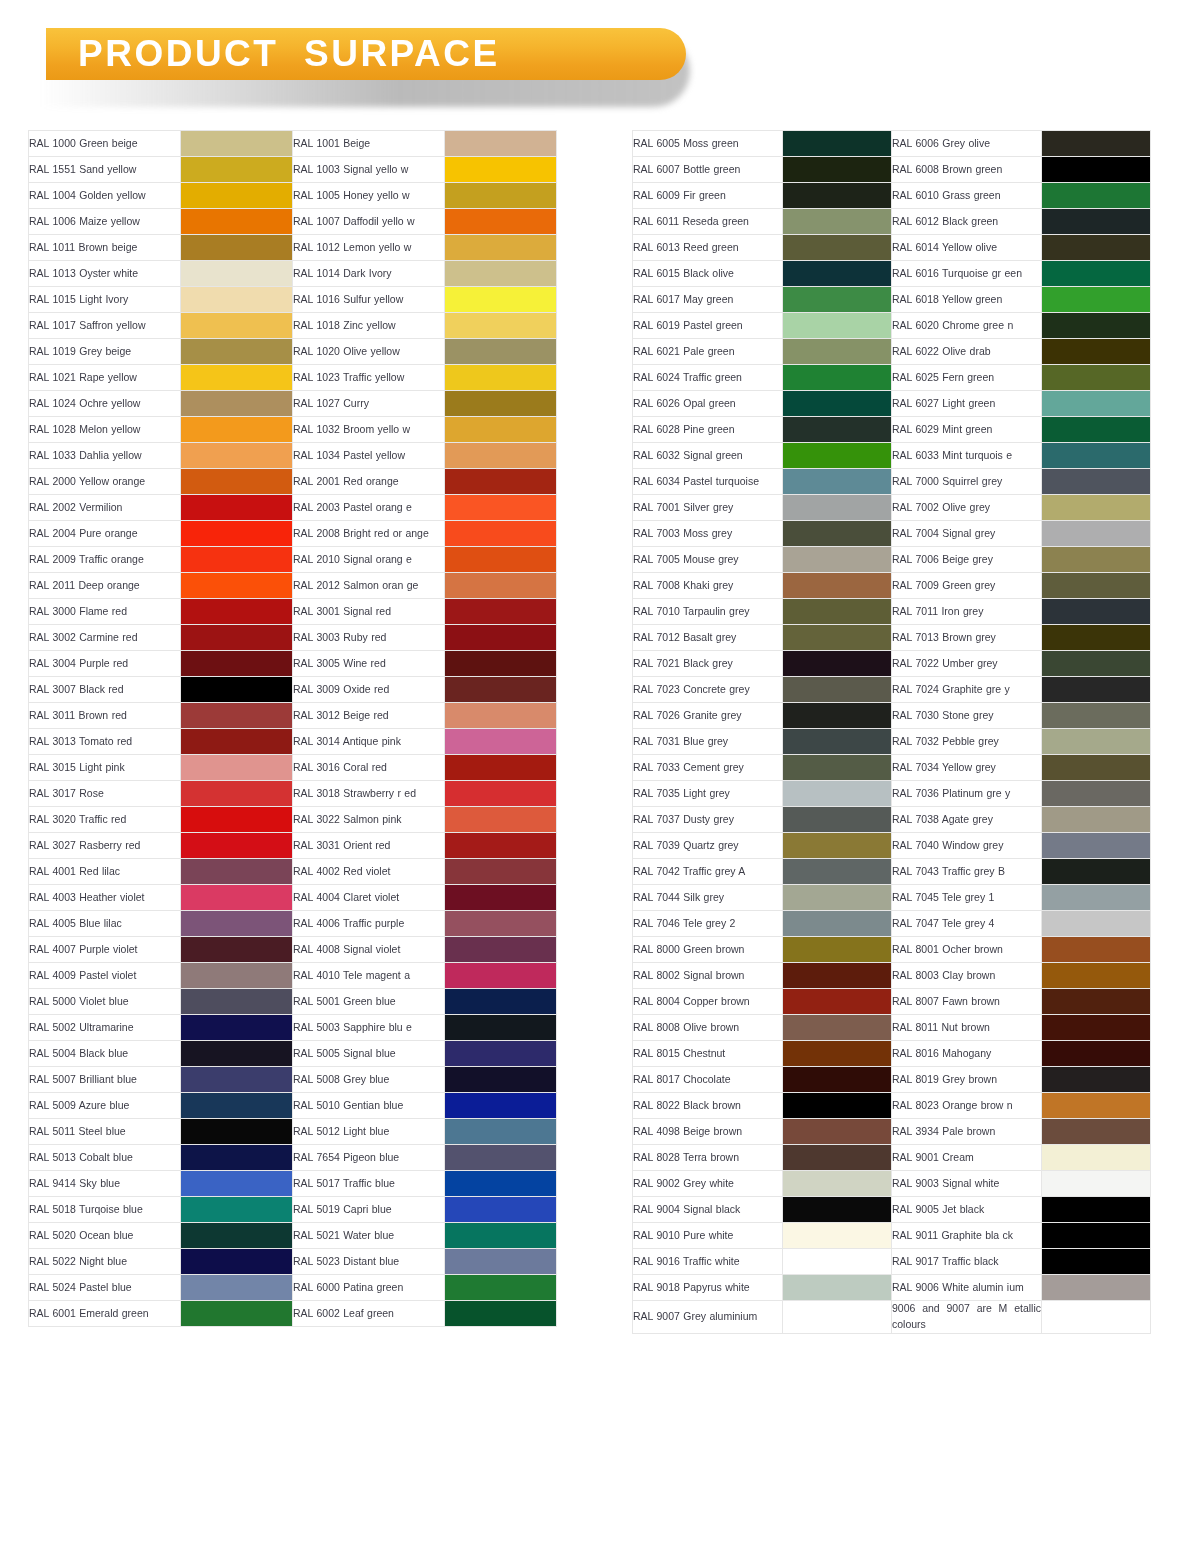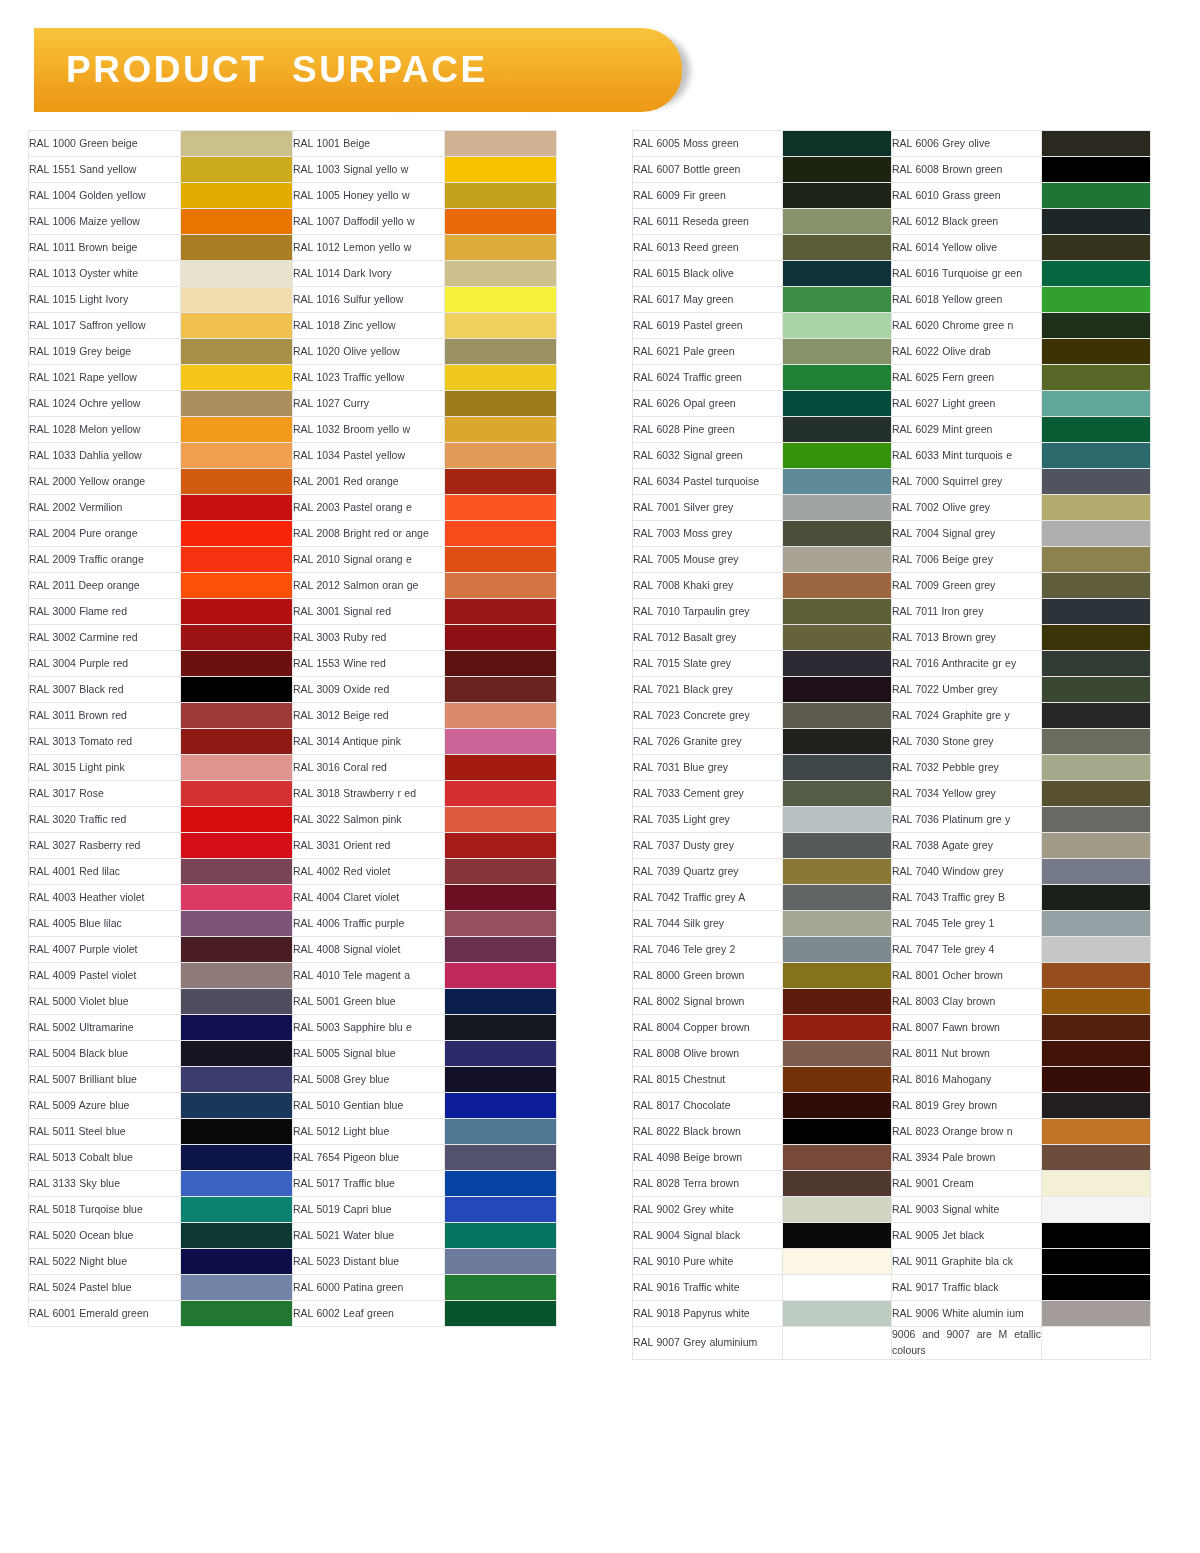--- a/index.html
+++ b/index.html
@@ -28,27 +28,26 @@
     left: 6px;
     top: 7px;
     width: 650px;
     height: 72px;
     background: linear-gradient(90deg, rgba(140,140,140,0.0) 0%, rgba(130,130,130,0.55) 55%, rgba(120,120,120,0.45) 100%);
     border-radius: 0 36px 36px 0;
     filter: blur(3px);
   }
   #banner {
     position: absolute;
-    left: 0;
+    left: 12px;
     top: 0;
     width: 640px;
-    height: 84px;
+    height: 52px;
     border-radius: 0 40px 40px 0;
     background: linear-gradient(180deg, #f9c33c 0%, #f5b32c 38%, #f0a11e 72%, #eb9a16 100%);
-    padding-left: 8px;
   }
   #banner-title {
     position: absolute;
     left: 32px;
     top: 50%;
     transform: translateY(-50%);
     color: #ffffff;
     font-size: 37px;
     font-weight: bold;
     letter-spacing: 2.5px;
@@ -322,21 +321,21 @@
         <td class="cell-label">RAL 3003 Ruby red</td>
         <td class="cell-swatch">
           <div class="swatch-fill" style="background: rgb(140, 16, 20);"></div>
         </td>
       </tr>
       <tr>
         <td class="cell-label">RAL 3004 Purple red</td>
         <td class="cell-swatch">
           <div class="swatch-fill" style="background: rgb(109, 16, 18);"></div>
         </td>
-        <td class="cell-label">RAL 1553 Wine red</td>
+        <td class="cell-label">RAL 3005 Wine red</td>
         <td class="cell-swatch">
           <div class="swatch-fill" style="background: rgb(94, 18, 16);"></div>
         </td>
       </tr>
       <tr>
         <td class="cell-label">RAL 3007 Black red</td>
         <td class="cell-swatch">
           <div class="swatch-fill" style="background: rgb(0, 0, 0);"></div>
         </td>
         <td class="cell-label">RAL 3009 Oxide red</td>
@@ -518,21 +517,21 @@
         <td class="cell-label">RAL 5013 Cobalt blue</td>
         <td class="cell-swatch">
           <div class="swatch-fill" style="background: rgb(13, 20, 72);"></div>
         </td>
         <td class="cell-label">RAL 7654 Pigeon blue</td>
         <td class="cell-swatch">
           <div class="swatch-fill" style="background: rgb(83, 82, 110);"></div>
         </td>
       </tr>
       <tr>
-        <td class="cell-label">RAL 3133 Sky blue</td>
+        <td class="cell-label">RAL 9414 Sky blue</td>
         <td class="cell-swatch">
           <div class="swatch-fill" style="background: rgb(58, 99, 196);"></div>
         </td>
         <td class="cell-label">RAL 5017 Traffic blue</td>
         <td class="cell-swatch">
           <div class="swatch-fill" style="background: rgb(4, 67, 161);"></div>
         </td>
       </tr>
       <tr>
         <td class="cell-label">RAL 5018 Turqoise blue</td>
@@ -789,30 +788,20 @@
         <td class="cell-label">RAL 7012 Basalt grey</td>
         <td class="cell-swatch">
           <div class="swatch-fill" style="background: rgb(100, 99, 58);"></div>
         </td>
         <td class="cell-label">RAL 7013 Brown grey</td>
         <td class="cell-swatch">
           <div class="swatch-fill" style="background: rgb(59, 52, 8);"></div>
         </td>
       </tr>
       <tr>
-        <td class="cell-label">RAL 7015 Slate grey</td>
-        <td class="cell-swatch">
-          <div class="swatch-fill" style="background: rgb(44, 41, 51);"></div>
-        </td>
-        <td class="cell-label">RAL 7016 Anthracite gr ey</td>
-        <td class="cell-swatch">
-          <div class="swatch-fill" style="background: rgb(48, 59, 51);"></div>
-        </td>
-      </tr>
-      <tr>
         <td class="cell-label">RAL 7021 Black grey</td>
         <td class="cell-swatch">
           <div class="swatch-fill" style="background: rgb(29, 16, 25);"></div>
         </td>
         <td class="cell-label">RAL 7022 Umber grey</td>
         <td class="cell-swatch">
           <div class="swatch-fill" style="background: rgb(58, 71, 51);"></div>
         </td>
       </tr>
       <tr>

